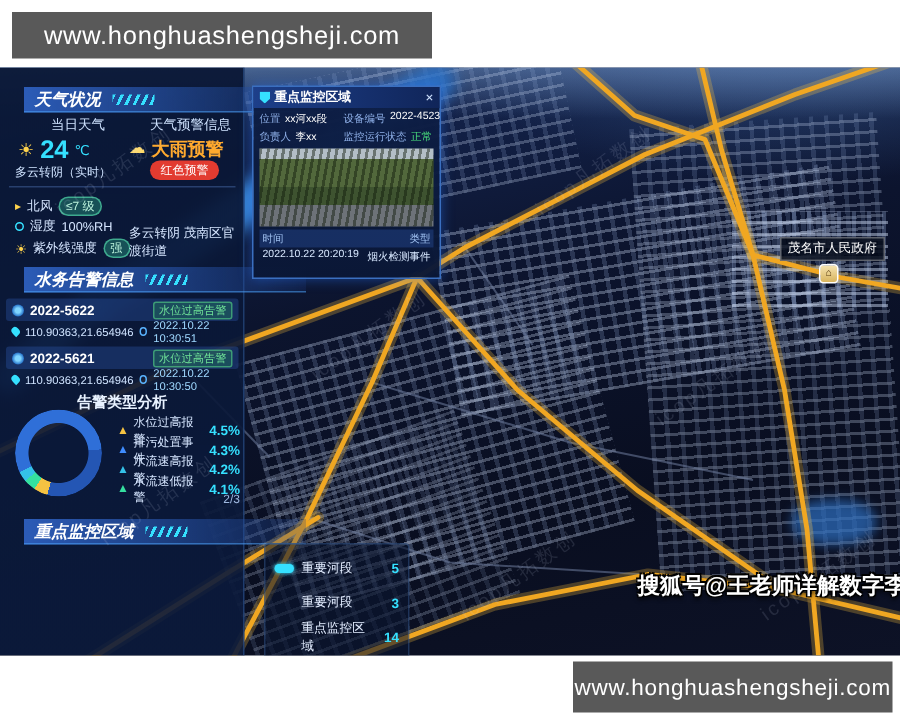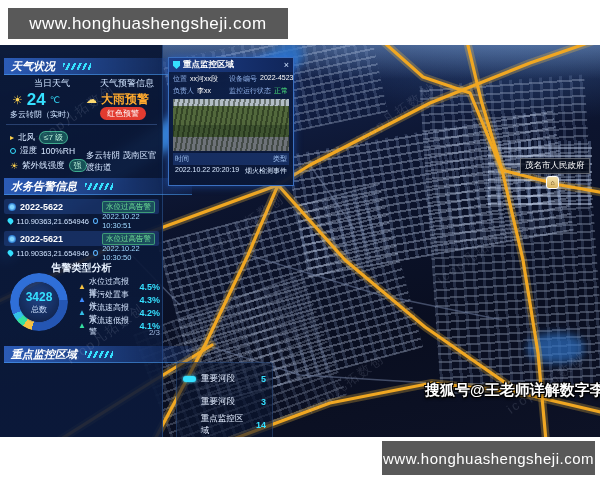--- a/index.html
+++ b/index.html
@@ -35,21 +35,21 @@
   .road-minor{ stroke:#6f7e9e; stroke-width:1.4; opacity:.55; fill:none; }
 
   
   .wm { position:absolute; color:rgba(205,220,240,.13); font-size:13px; letter-spacing:2px;
         transform:rotate(-36deg); white-space:nowrap; z-index:40; pointer-events:none; }
 
   
   #left-panel { position:absolute; left:0; top:0; width:163px; height:392px; z-index:20;
       background:linear-gradient(180deg, rgba(9,22,52,.93), rgba(11,26,60,.90));
       border-right:1px solid rgba(70,130,210,.35); color:#fff; }
-  .sec-head { position:absolute; left:4px; width:188px; height:17px; display:flex; align-items:center;
+  .sec-head { position:absolute; left:16px; width:188px; height:17px; display:flex; align-items:center;
       padding-left:7px; font-size:11px; font-weight:bold; color:#fff; font-style:italic;
       background:linear-gradient(90deg, rgba(45,95,190,.95), rgba(25,55,120,.25));
       border-bottom:1px solid rgba(80,170,255,.5); }
   .sec-head .slashes { margin-left:8px; width:28px; height:7px; font-style:normal;
       background:repeating-linear-gradient(115deg,#35e0ff 0 2px, transparent 2px 5px); }
 
   .col-label { position:absolute; font-size:9px; color:#cfe3ff;margin-left:12px; }
   .temp-num { color:#35e0ff; font-weight:bold; font-size:17px; }
   .temp-unit { color:#35e0ff; font-size:9px; }
   .cond { position:absolute; font-size:8px; color:#cfe3ff; }
@@ -335,24 +335,20 @@
           <span>110.90363,21.654946</span>
           <span class="ic-clock"></span>
           <span class="alarm-time">2022.10.22 10:30:50</span>
         </div>
       </div>
 
       <div class="ana-title" style="top:216px;">告警类型分析</div>
 
       <div class="donut-wrap" style="top:228px;">
         <div class="donut"></div>
-        <div class="donut-center">
-          <span class="donut-total">3428</span>
-          <span class="donut-total-label">总数</span>
-        </div>
       </div>
 
       <div class="legend-row" style="top:231px;">
         <span class="tri t-yellow">▲</span>
         <span>水位过高报警</span>
         <span class="legend-val">4.5%</span>
       </div>
       <div class="legend-row" style="top:244px;">
         <span class="tri t-blue">▲</span>
         <span>排污处置事件</span>

